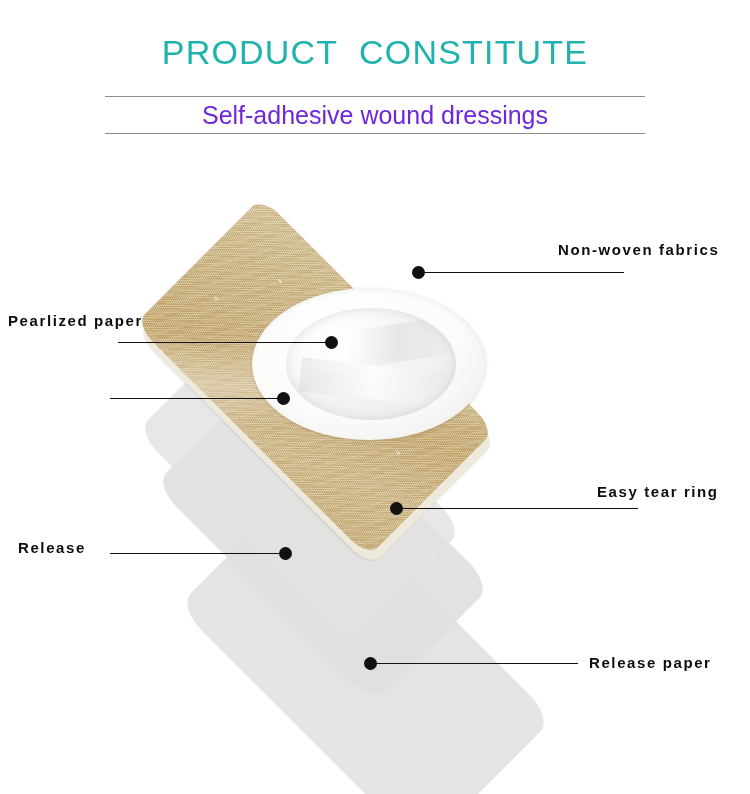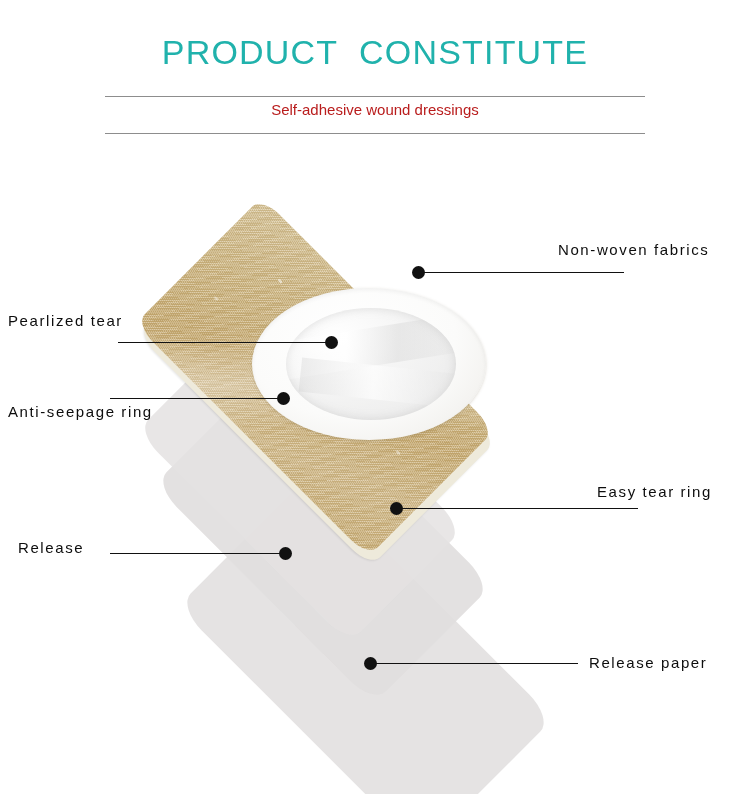--- a/index.html
+++ b/index.html
@@ -24,22 +24,22 @@
   }
   .rule{
     position:absolute;left:105px;width:540px;height:1px;
     background:#8d8d8d;
   }
   .rule-top{top:96px;}
   .rule-bottom{top:133px;}
   .subtitle{
     position:absolute;left:105px;top:101px;width:540px;
     text-align:center;
-    font-size:15px;
-    color:#b91c1c;
+    font-size:25px;
+    color:#6d28d9;
     font-weight:400;
     white-space:pre;
   }
 
   
   #diagram{position:absolute;left:0;top:0;width:750px;height:794px;}
 
   .layer{
     position:absolute;
     transform-origin:50% 50%;
@@ -137,21 +137,21 @@
     content:"";position:absolute;left:8%;top:52%;
     width:96%;height:30%;
     background:linear-gradient(86deg, rgba(200,200,200,0.30) 0%, rgba(255,255,255,0.60) 45%, rgba(210,210,210,0.25) 100%);
     transform:rotate(6deg);
   }
 
   
   .lbl{
     position:absolute;
     font-size:15px;
-    font-weight:normal;
+    font-weight:bold;
     color:#0d0d0d;
     letter-spacing:1.6px;
     white-space:pre;
   }
   .lead{
     position:absolute;
     height:0;
     border-top:1.6px solid #111111;
   }
   .dot{
@@ -183,25 +183,24 @@
 
     <div class="ring"></div>
     <div class="film"></div>
 
     <div class="dot" style="left:412px;top:266px;"></div>
     <div class="lead" style="left:418px;top:272px;width:206px;"></div>
     <div class="lbl" style="left:558px;top:241px;">Non-woven fabrics</div>
 
     <div class="dot" style="left:325px;top:336px;"></div>
     <div class="lead" style="left:118px;top:342px;width:213px;"></div>
-    <div class="lbl" style="left:8px;top:312px;">Pearlized tear</div>
+    <div class="lbl" style="left:8px;top:312px;">Pearlized paper</div>
 
     <div class="dot" style="left:277px;top:392px;"></div>
     <div class="lead" style="left:110px;top:398px;width:173px;"></div>
-    <div class="lbl" style="left:8px;top:403px;">Anti-seepage ring</div>
 
     <div class="dot" style="left:390px;top:502px;"></div>
     <div class="lead" style="left:396px;top:508px;width:242px;"></div>
     <div class="lbl" style="left:597px;top:483px;">Easy tear ring</div>
 
     <div class="dot" style="left:279px;top:547px;"></div>
     <div class="lead" style="left:110px;top:553px;width:175px;"></div>
     <div class="lbl" style="left:18px;top:539px;">Release</div>
 
     <div class="dot" style="left:364px;top:657px;"></div>

